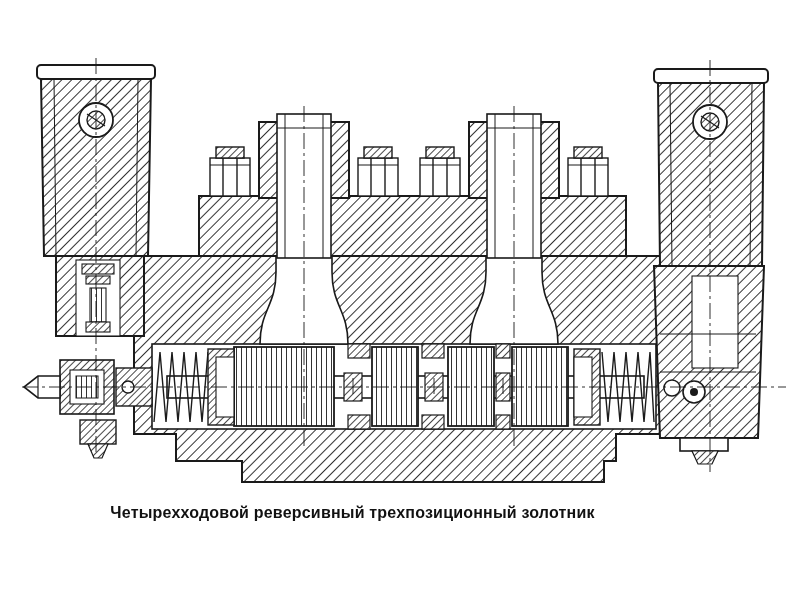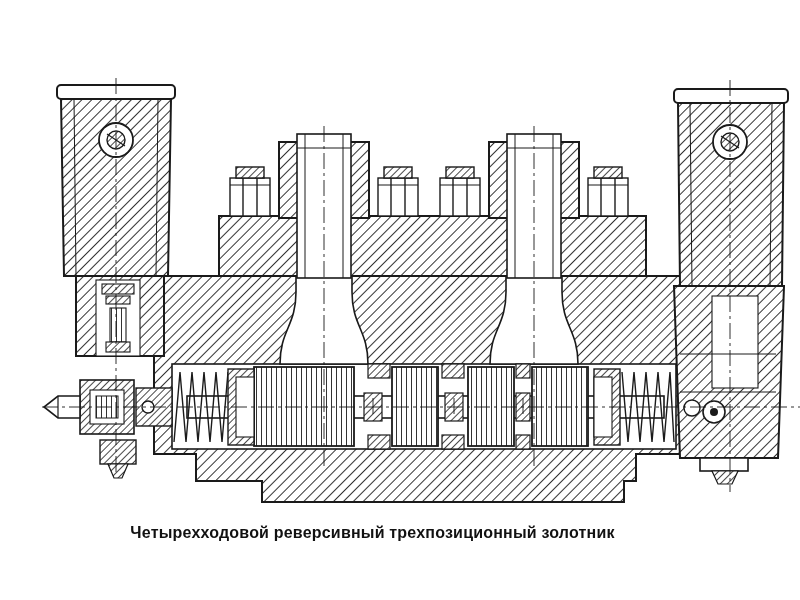--- a/index.html
+++ b/index.html
@@ -11,22 +11,22 @@
     overflow: hidden;
     font-family: "Liberation Sans", sans-serif;
   }
   .page {
     width: 800px;
     height: 600px;
     background: #ffffff;
     position: relative;
   }
   figure.figure {
-    margin: 12px;
-    padding: 12px;
+    margin: 0;
+    padding: 4px;
     width: 697px;
   }
   svg.drawing {
     display: block;
   }
   figcaption.caption {
     text-align: center;
     font-weight: bold;
     font-size: 16px;
     color: #111111;

